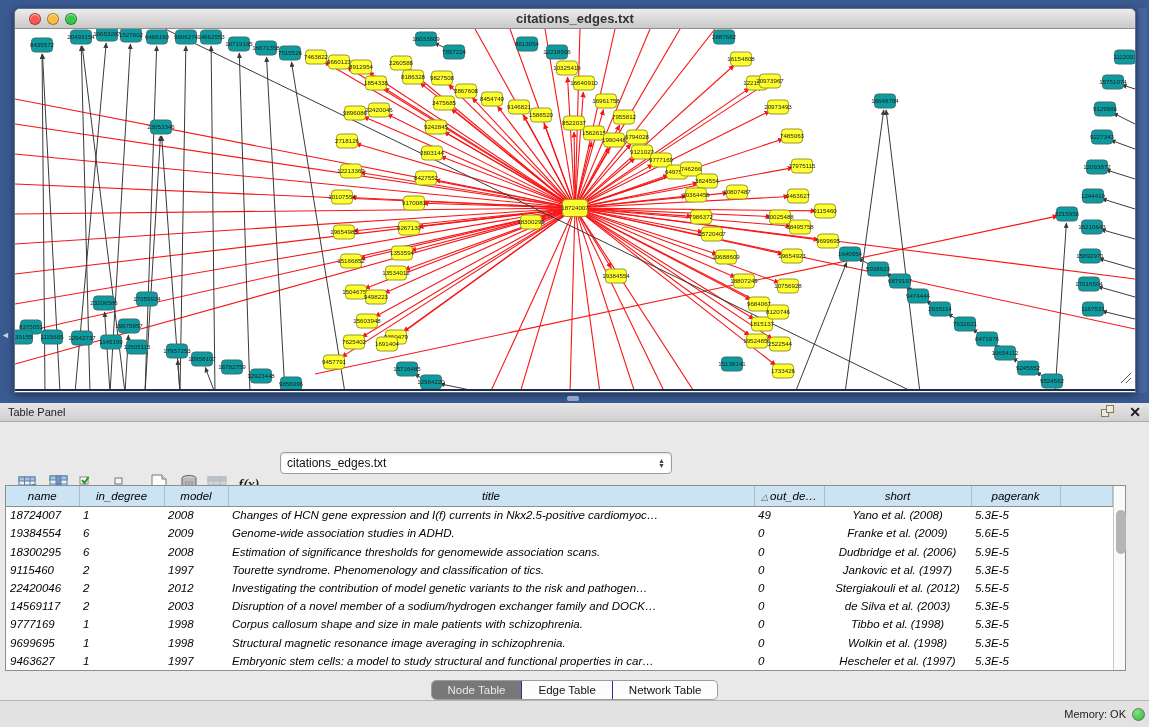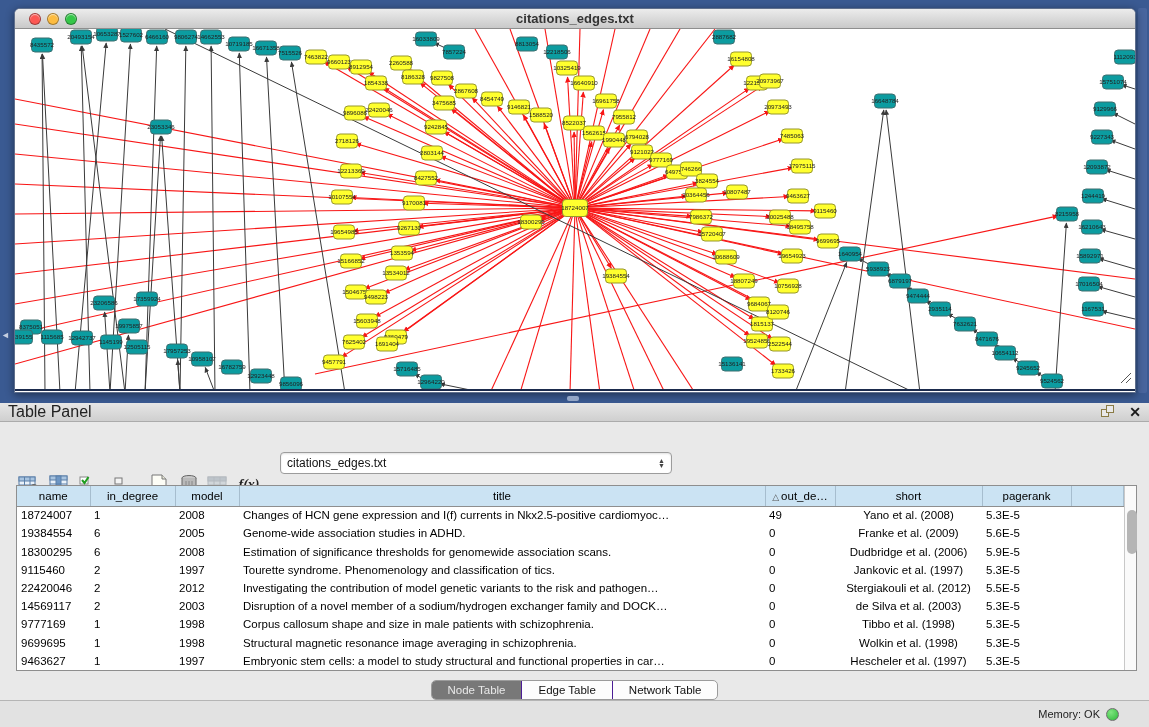--- a/index.html
+++ b/index.html
@@ -23,54 +23,54 @@
 
   
   #east-strip { position:absolute; right:2px; top:8px; width:9px; height:385px; background:#48659E; border-radius:2px; }
   #collapse-w { position:absolute; left:1px; top:330px; color:#C8D2E4; font-size:9px; }
   #splitter { position:absolute; left:567px; top:396px; width:12px; height:5px; background:#93A6C6; border-radius:2px; }
 
   
   #tablepanel { position:absolute; left:0; top:403px; width:1149px; height:324px; background:#E9E9E9; }
   #tp-header { height:19px; background:linear-gradient(#E6E6E6,#CFCFCF); border-bottom:1px solid #ABABAB;
                display:flex; align-items:center; padding:0 8px; }
-  #tp-title { font-size:16px; color:#222; flex:1; }
+  #tp-title { font-size:11px; color:#222; flex:1; }
   #tp-float { width:16px; height:14px; position:relative; margin-right:12px; cursor:pointer; }
   #tp-float .sq1 { position:absolute; left:0; top:4px; width:8px; height:8px; border:1px solid #8A7B45; background:#E9E9E9; }
   #tp-float .sq2 { position:absolute; left:5px; top:0; width:8px; height:8px; border:1px solid #8A7B45; background:#E9E9E9; }
   #tp-close { font-size:14px; font-weight:bold; color:#1A1A1A; cursor:pointer; line-height:14px; }
 
   #tp-toolbar { position:absolute; left:0; top:40px; width:1149px; height:40px; display:flex; align-items:center; padding-left:16px; }
   .tbtn { width:26px; height:26px; margin-right:4px; display:flex; align-items:center; justify-content:center; cursor:pointer;margin-top:44px; }
   .fx { font-family:"Liberation Serif",serif; font-style:italic; font-weight:bold; font-size:14px; color:#222; }
   #combo { margin-left:14px; width:392px; height:22px; background:#fff; border:1px solid #9C9C9C; border-radius:4px;
            display:flex; align-items:center; padding:0 6px; font-size:12px; color:#111;
            box-shadow:inset 0 1px 2px rgba(0,0,0,.12); cursor:pointer; }
   #combo-val { flex:1; }
   #combo-arrows { display:flex; flex-direction:column; line-height:5px; font-size:7px; color:#444; padding-left:6px; }
 
-  #tablewrap { position:absolute; left:16px; top:82px; width:1121px; height:186px; background:#fff;
-               border:1px solid #8E8E8E; display:flex; }
+  #tablewrap { position:absolute; left:5px; top:82px; width:1121px; height:186px; background:#fff;
+               border:1px solid #8E8E8E; display:flex;font-style:italic; }
   #tbl { border-collapse:collapse; table-layout:fixed; width:1106px; font-size:11.5px; color:#000; }
   #tbl th { height:20px; background:#CBE3F3; border-right:1px solid #A6BDCE; border-bottom:1px solid #8E8E8E;
             font-weight:normal; font-size:11.5px; text-align:center; overflow:hidden; white-space:nowrap; }
   #tbl td { height:16px; padding:0 4px; overflow:hidden; white-space:nowrap; text-overflow:clip; }
   #tbl td.ctr { text-align:center; }
   .sort-tri { font-size:9px; color:#555; margin-right:2px; }
   #vscroll { width:15px; background:#FAFAFA; border-left:1px solid #C8C8C8; position:relative; }
   #vthumb { position:absolute; left:2px; top:24px; width:10px; height:44px; background:#B5B5B5; border-radius:5px; cursor:pointer; }
 
   #tabstrip { position:absolute; left:0; top:269px; width:1149px; height:28px; display:flex; align-items:flex-end; justify-content:center; }
   #tabgroup { display:flex; border:1px solid #9C9C9C; border-radius:5px; overflow:hidden; height:20px; background:#FDFDFD; }
   .tab { padding:0 16px; font-size:11.5px; display:flex; align-items:center; cursor:pointer; color:#111; border-left:1px solid #4c1d95; }
   .tab:first-child { border-left:none; }
   .tab.sel { background:#787878; color:#E8E8E8; }
 
   #statusbar { position:absolute; left:0; top:297px; width:1149px; height:27px; background:#E2E2E2;
-               border-top:1px solid #B5B5B5; display:flex; align-items:center; justify-content:flex-end; padding-right:30px; }
+               border-top:1px solid #B5B5B5; display:flex; align-items:center; justify-content:flex-end; padding-right:4px; }
   #mem-label { font-size:11px; color:#222; margin-right:6px; }
   #mem-dot { width:13px; height:13px; border-radius:50%; background:radial-gradient(circle at 35% 30%, #7FE57F, #2EB93A); border:1px solid #6E6E6E; cursor:pointer; }
 </style>
 </head>
 <body>
 
 <div id="stage">
 
   <span id="collapse-w">◄</span>
   <div id="east-strip"></div>
@@ -881,21 +881,21 @@
               <td>2008</td>
               <td>Changes of HCN gene expression and I(f) currents in Nkx2.5-positive cardiomyoc…</td>
               <td>49</td>
               <td class="ctr">Yano et al. (2008)</td>
               <td>5.3E-5</td>
               <td></td>
             </tr>
             <tr>
               <td>19384554</td>
               <td>6</td>
-              <td>2005</td>
+              <td>2009</td>
               <td>Genome-wide association studies in ADHD.</td>
               <td>0</td>
               <td class="ctr">Franke et al. (2009)</td>
               <td>5.6E-5</td>
               <td></td>
             </tr>
             <tr>
               <td>18300295</td>
               <td>6</td>
               <td>2008</td>

